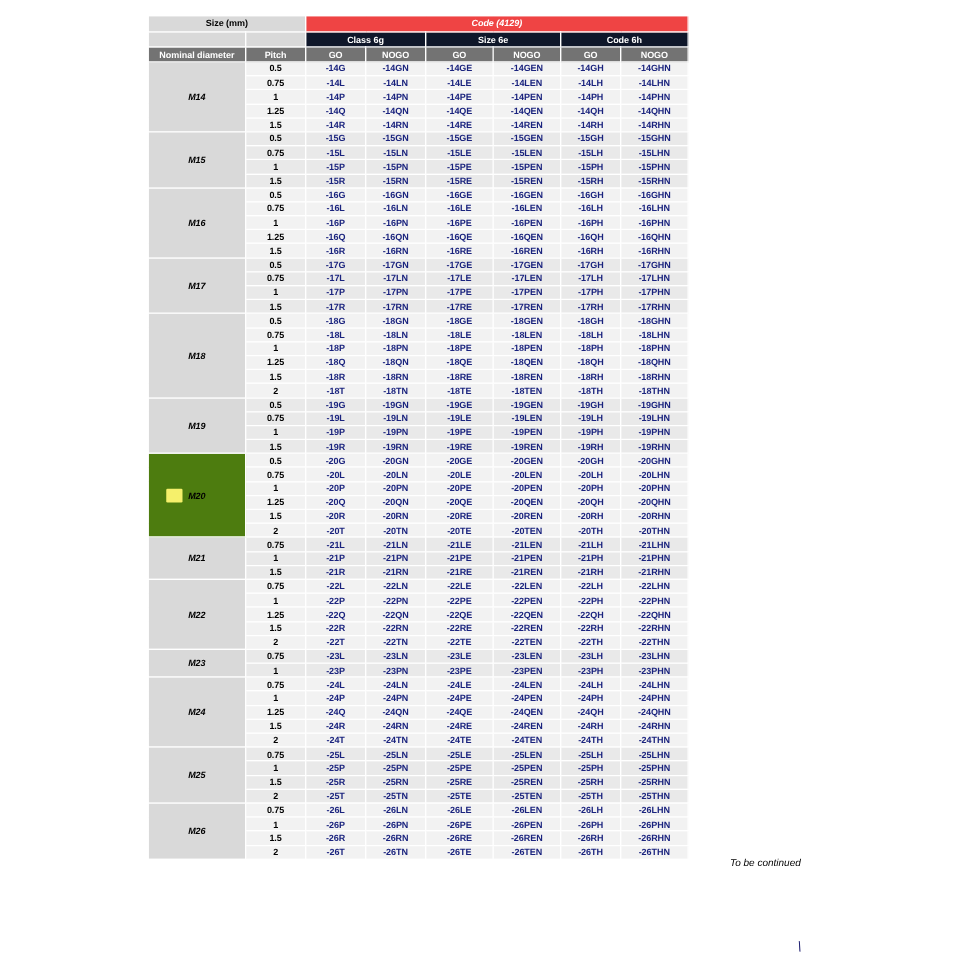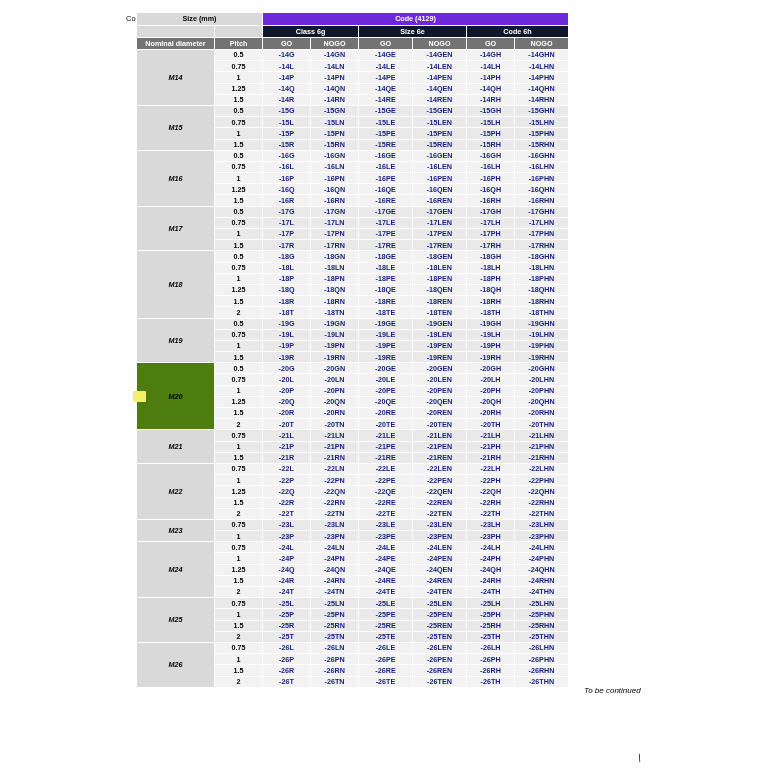--- a/index.html
+++ b/index.html
@@ -13,21 +13,21 @@
   }
   .continued-top{
     position:absolute;left:126px;top:14px;
     font-size:7.5px;color:#000;text-align:center;
   }
   .continued-bottom{
     position:absolute;left:584px;top:686px;
     font-size:8px;color:#000;font-style:italic;
   }
   table.grid{
-    position:absolute;left:136px;top:12px;
+    position:absolute;left:118px;top:12px;
     border-collapse:collapse;
     table-layout:fixed;
   }
   table.grid td,table.grid th{
     border:1px solid #ffffff;
     padding:0;
     font-size:7.2px;
     line-height:1;
     height:11.2px;
     text-align:center;
@@ -48,21 +48,21 @@
     font-weight:bold;
     font-size:7.6px;
   }
   .hdr-grey{
     background:#d9d9d9;
     color:#000;
     font-weight:bold;
     font-size:7.6px;
   }
   .hdr-code{
-    background:#6d28d9;color:#fff;font-weight:bold;font-size:7.6px;
+    background:#ef4444;color:#fff;font-weight:bold;font-size:7.6px;font-style:italic;
   }
   
   td.diam{
     background:#d9d9d9;
     color:#000;
     font-weight:normal;
     font-size:8px;
     font-style:italic;
   }
   td.diam.hl{

